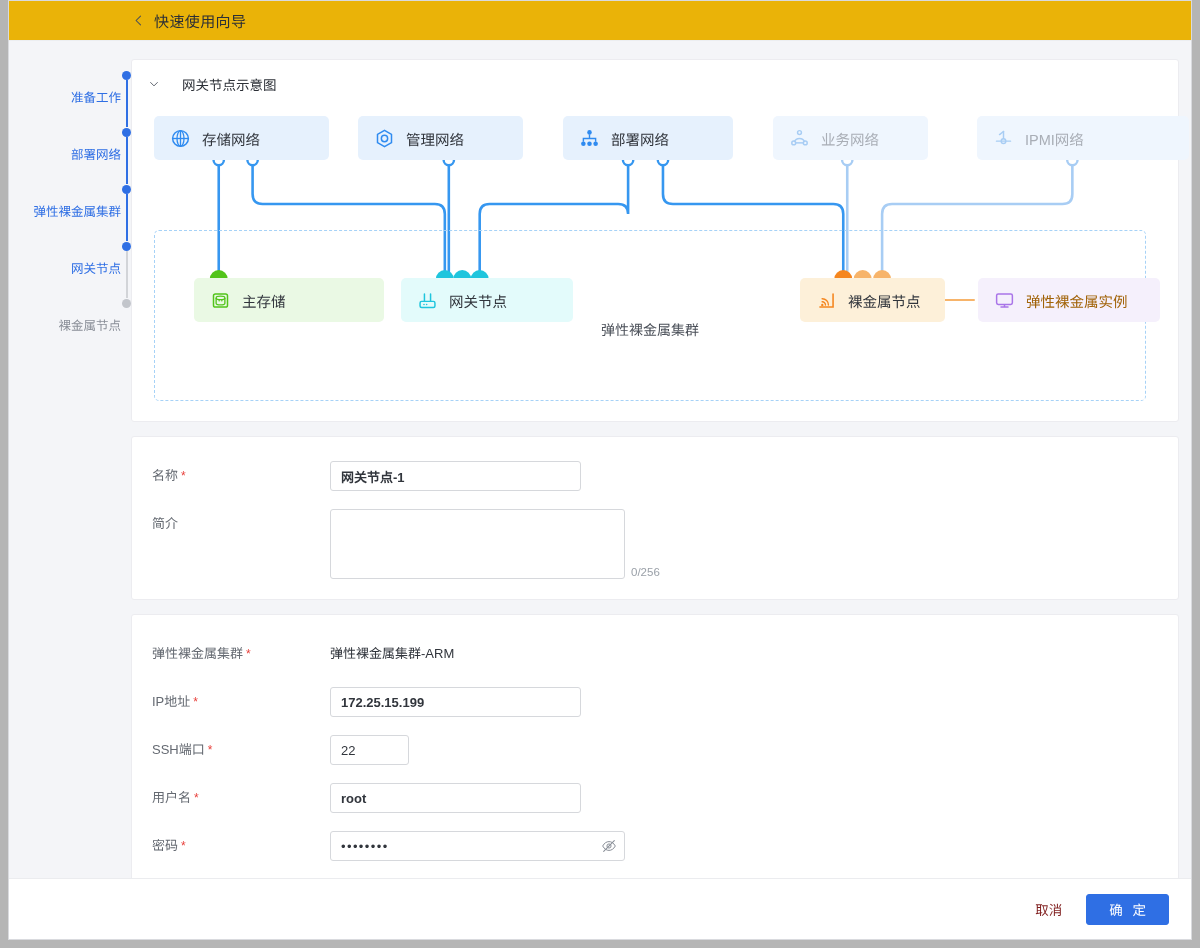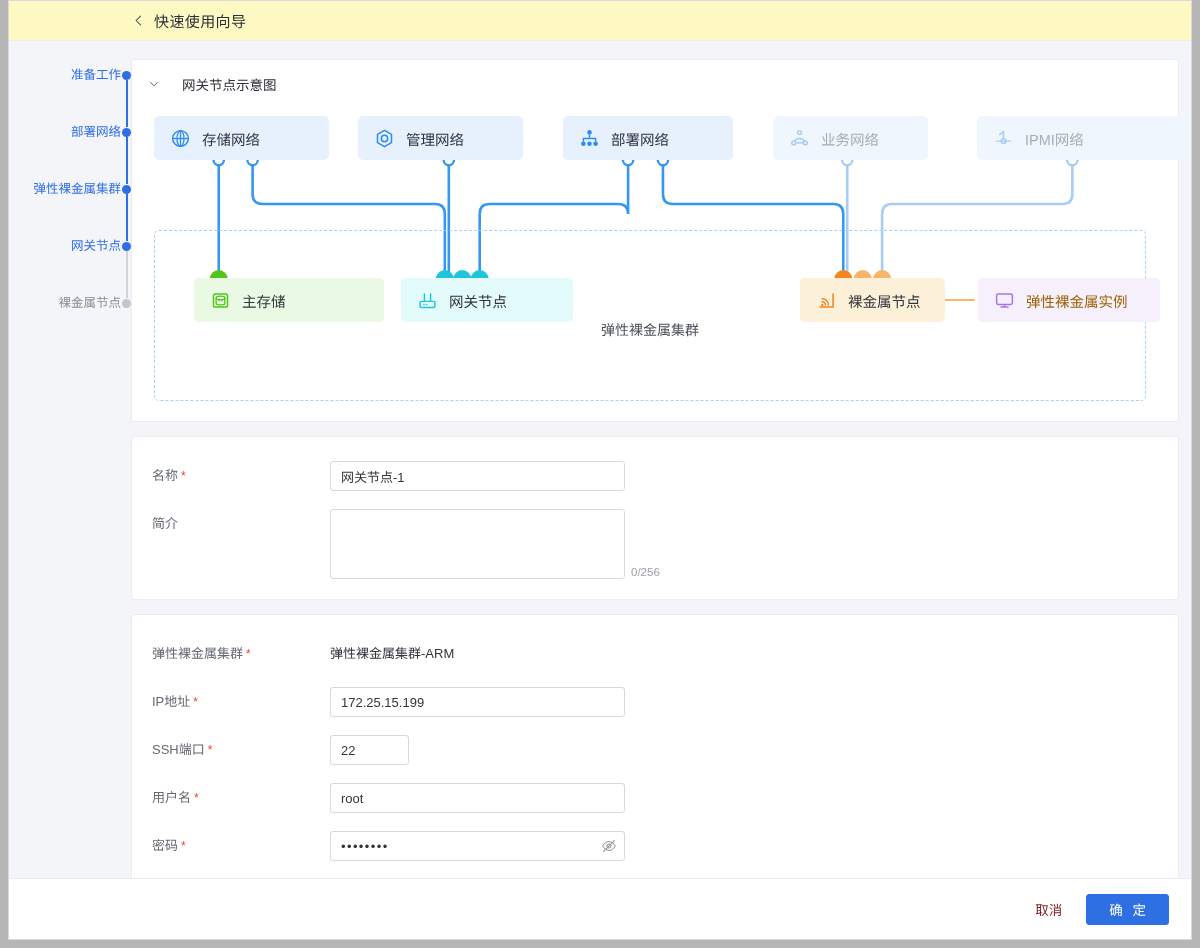--- a/index.html
+++ b/index.html
@@ -13,21 +13,21 @@
     position: absolute; left: 8px; top: 0px;
     width: 1184px; height: 940px;
     background: #f4f5f8;
     border: 1px solid #d9dade;
     display: flex; flex-direction: column;
   }
 
   
   .titlebar {
     height: 40px; min-height: 40px;
-    background: #fef9c3;
+    background: #eab308;
     display: flex; align-items: center;
     padding-left: 122px;
     border-bottom: 1px solid #eceef1;
   }
   .back-chevron {
     width: 14px; height: 14px; margin-right: 9px;
     color: #4a4f57; display: flex; align-items: center; justify-content: center;
     cursor: pointer;
   }
   .title-text { font-size: 15px; color: #2b2f36; letter-spacing: .4px; }
@@ -35,23 +35,22 @@
   
   .body-area { flex: 1; display: flex; position: relative; overflow: hidden; }
 
   
   .steps {
     width: 122px; min-width: 122px;
     padding-top: 28px; position: relative;
   }
   .step {
     position: relative; height: 57px;
-    display: flex; align-items: flex-start; justify-content: flex-end;
+    display: flex; align-items: center; justify-content: flex-end;
     padding-right: 10px;
-    font-family: Liberation Mono, monospace;
   }
   .step-label { font-size: 12.5px; line-height: 14px; white-space: nowrap; }
   .step.active .step-label { color: #2f6fe4; }
   .step.done .step-label { color: #2f6fe4; }
   .step.inactive .step-label { color: #8a8f98; }
   .step-dot {
     position: absolute; right: 0px; top: 2px;
     width: 9px; height: 9px; border-radius: 50%;
   }
   .step.active .step-dot, .step.done .step-dot { background: #2f6fe4; }
@@ -134,21 +133,21 @@
   }
   .req { color: #e8413c; font-size: 12px; margin-left: 3px; }
   .form-ctrl { flex: 1; display: flex; align-items: flex-start; }
 
   .txt {
     height: 30px; border: 1px solid #d6d8dc; border-radius: 3px;
     padding: 0 10px; font-size: 13px; color: #31353c;
     font-family: "Liberation Sans", sans-serif; background: #fff;
     outline: none;
   }
-  .txt.w-wide { width: 295px; }
+  .txt.w-wide { width: 251px; font-weight: bold; }
   .txt.w-narrow { width: 79px; }
   .ta {
     width: 295px; height: 70px; resize: none;
     border: 1px solid #d6d8dc; border-radius: 3px;
     padding: 7px 10px; font-size: 13px; color: #31353c;
     font-family: "Liberation Sans", sans-serif; outline: none;
   }
   .counter { font-size: 11.5px; color: #9aa0a8; align-self: flex-end; margin-left: 6px; padding-bottom: 1px; }
   .static-val { font-size: 13px; color: #31353c; line-height: 30px; }
   .pwd-wrap { position: relative; width: 295px; }

